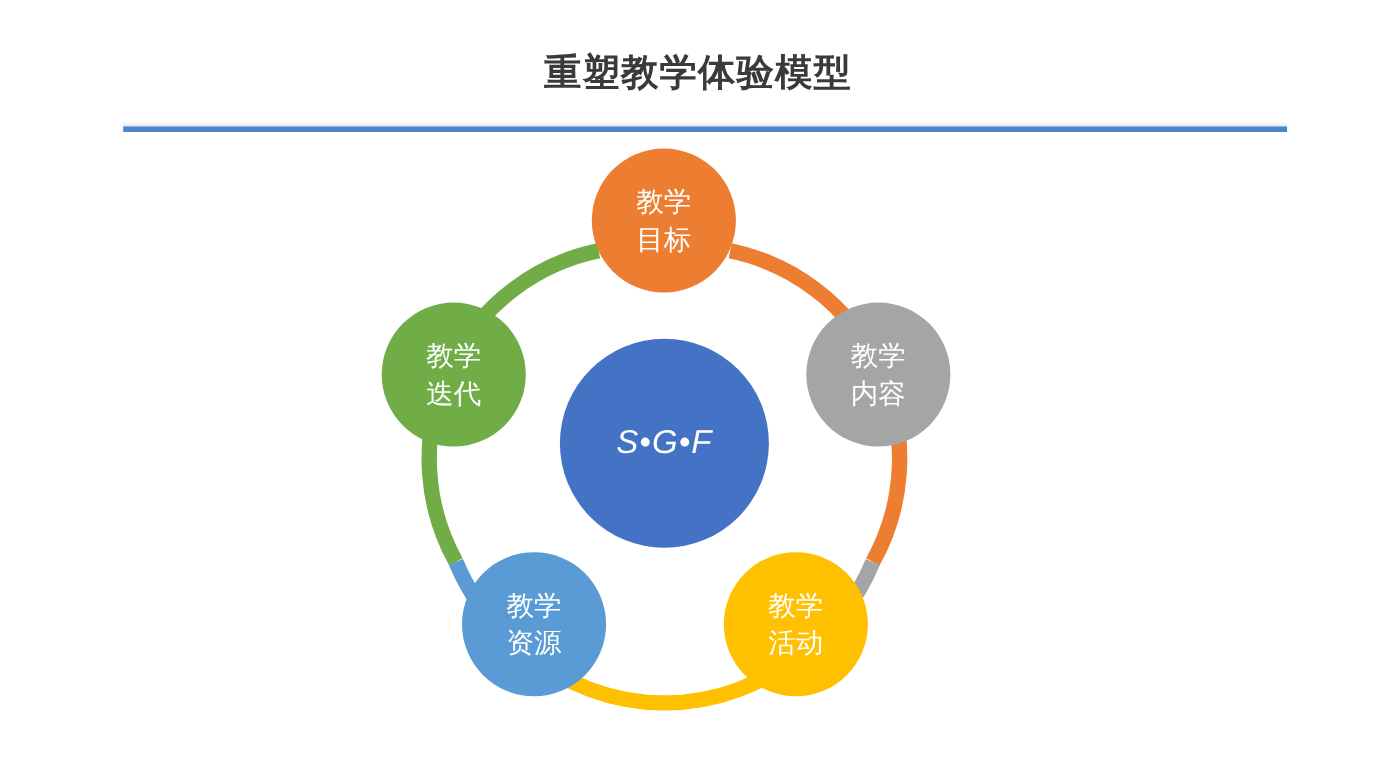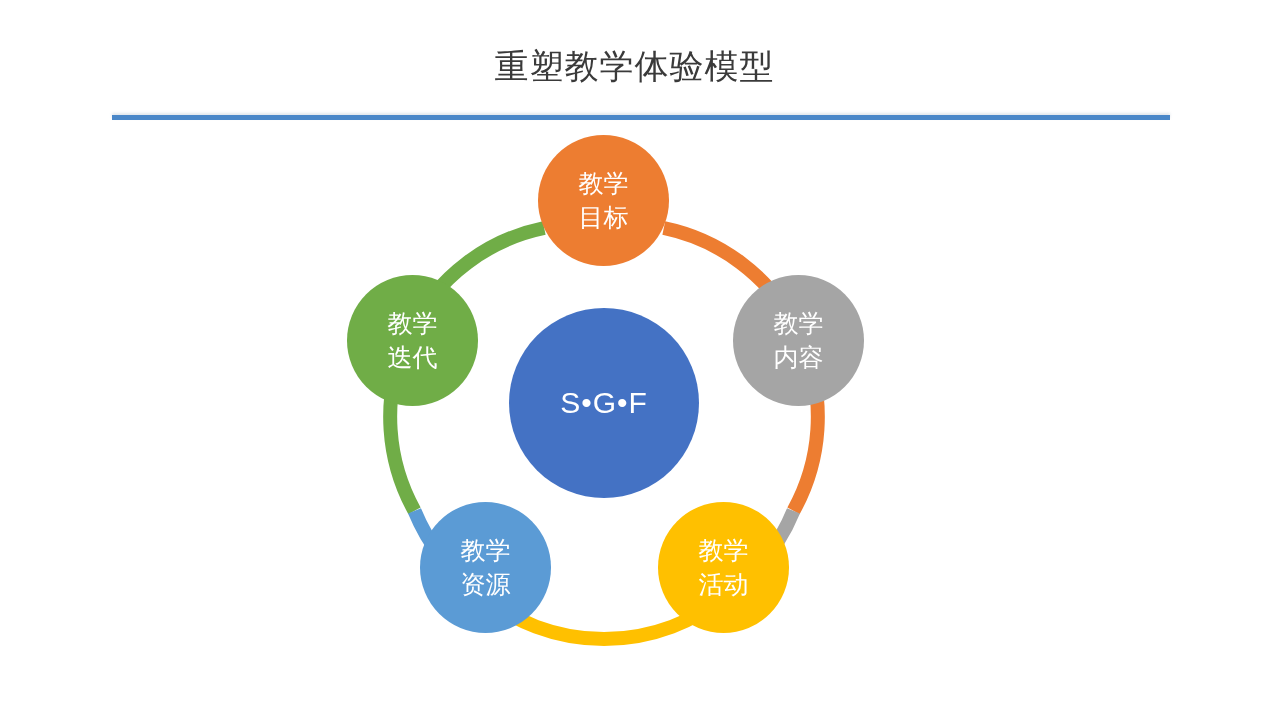--- a/index.html
+++ b/index.html
@@ -53,21 +53,21 @@
 
   
   #page-title {
     position: absolute;
     left: 0;
     top: 44px;
     width: 1269px;
     text-align: center;
     font-family: "DejaVu Sans", sans-serif;
     font-size: 34px;
-    font-weight: normal;
+    font-weight: bold;
     color: #3A3A3A;
     letter-spacing: 1px;
     line-height: 44px;
   }
 
   
   #title-divider {
     position: absolute;
     left: 112px;
     top: 115px;
@@ -110,20 +110,21 @@
 
   #node-center {
     width: 190px;
     height: 190px;
     left: 509px;
     top: 200px;
     background: #4472C4;
     font-family: "Liberation Sans", sans-serif;
     font-size: 30px;
     letter-spacing: 1px;
+    font-style: italic;
   }
   #node-goal {
     width: 131px; height: 131px;
     left: 538px; top: 27px;
     background: #ED7D31;
   }
   #node-content {
     width: 131px; height: 131px;
     left: 733px; top: 167px;
     background: #A5A5A5;

